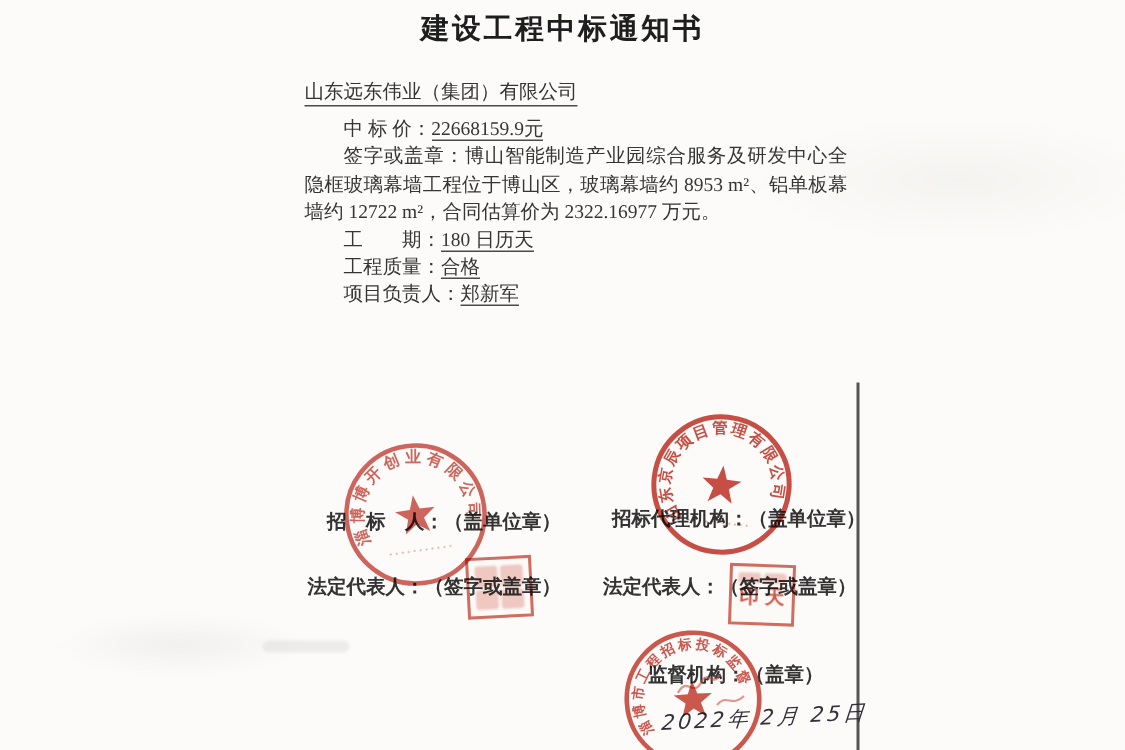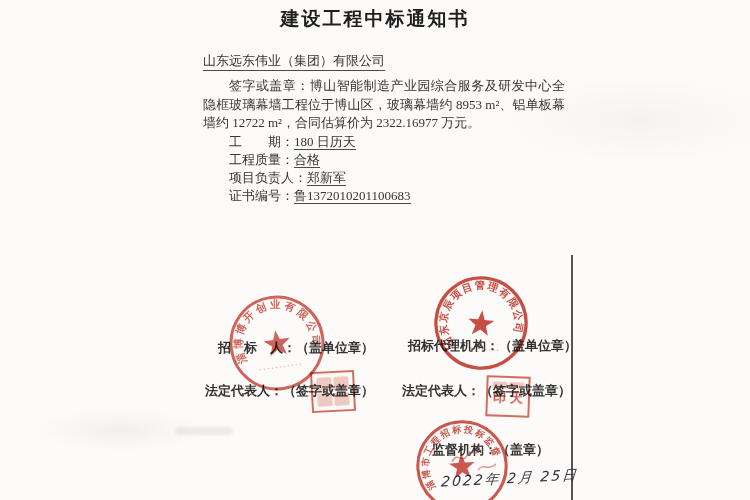--- a/index.html
+++ b/index.html
@@ -75,25 +75,25 @@
 
 <div class="page">
 
   <div class="title">建设工程中标通知书</div>
 
   <div class="content">
     <u class="addressee">山东远东伟业（集团）有限公司</u>
 
 
     <div class="fields">
+      <div class="frow"><span>中 标 价：</span><u>22668159.9元</u></div>
       <p class="scale"><span>签字或盖章：</span><span>博山智能制造产业园综合服务及研发中心全隐框玻璃幕墙工程位于博山区，玻璃幕墙约 8953 m²、铝单板幕墙约 12722 m²，合同估算价为 2322.16977 万元。</span></p>
       <div class="frow"><span>工　　期：</span><u>180 日历天</u></div>
       <div class="frow"><span>工程质量：</span><u>合格</u></div>
       <div class="frow"><span>项目负责人：</span><u>郑新军</u></div>
-      <div class="frow"><span>证书编号：</span><u>鲁1372010201100683</u></div>
     </div>
   </div>
 
   <div class="sig sig-tenderer"><span>招　标　人：</span><span>（盖单位章）</span></div>
   <div class="sig sig-agency"><span>招标代理机构：</span><span>（盖单位章）</span></div>
   <div class="sig sig-legal-left"><span>法定代表人：</span><span>（签字或盖章）</span></div>
   <div class="sig sig-legal-right"><span>法定代表人：</span><span>（签字或盖章）</span></div>
   <div class="sig sig-supervisor"><span>监督机构：</span><span>（盖章）</span></div>
 
   <div class="date">2022年 2月 25日</div>

